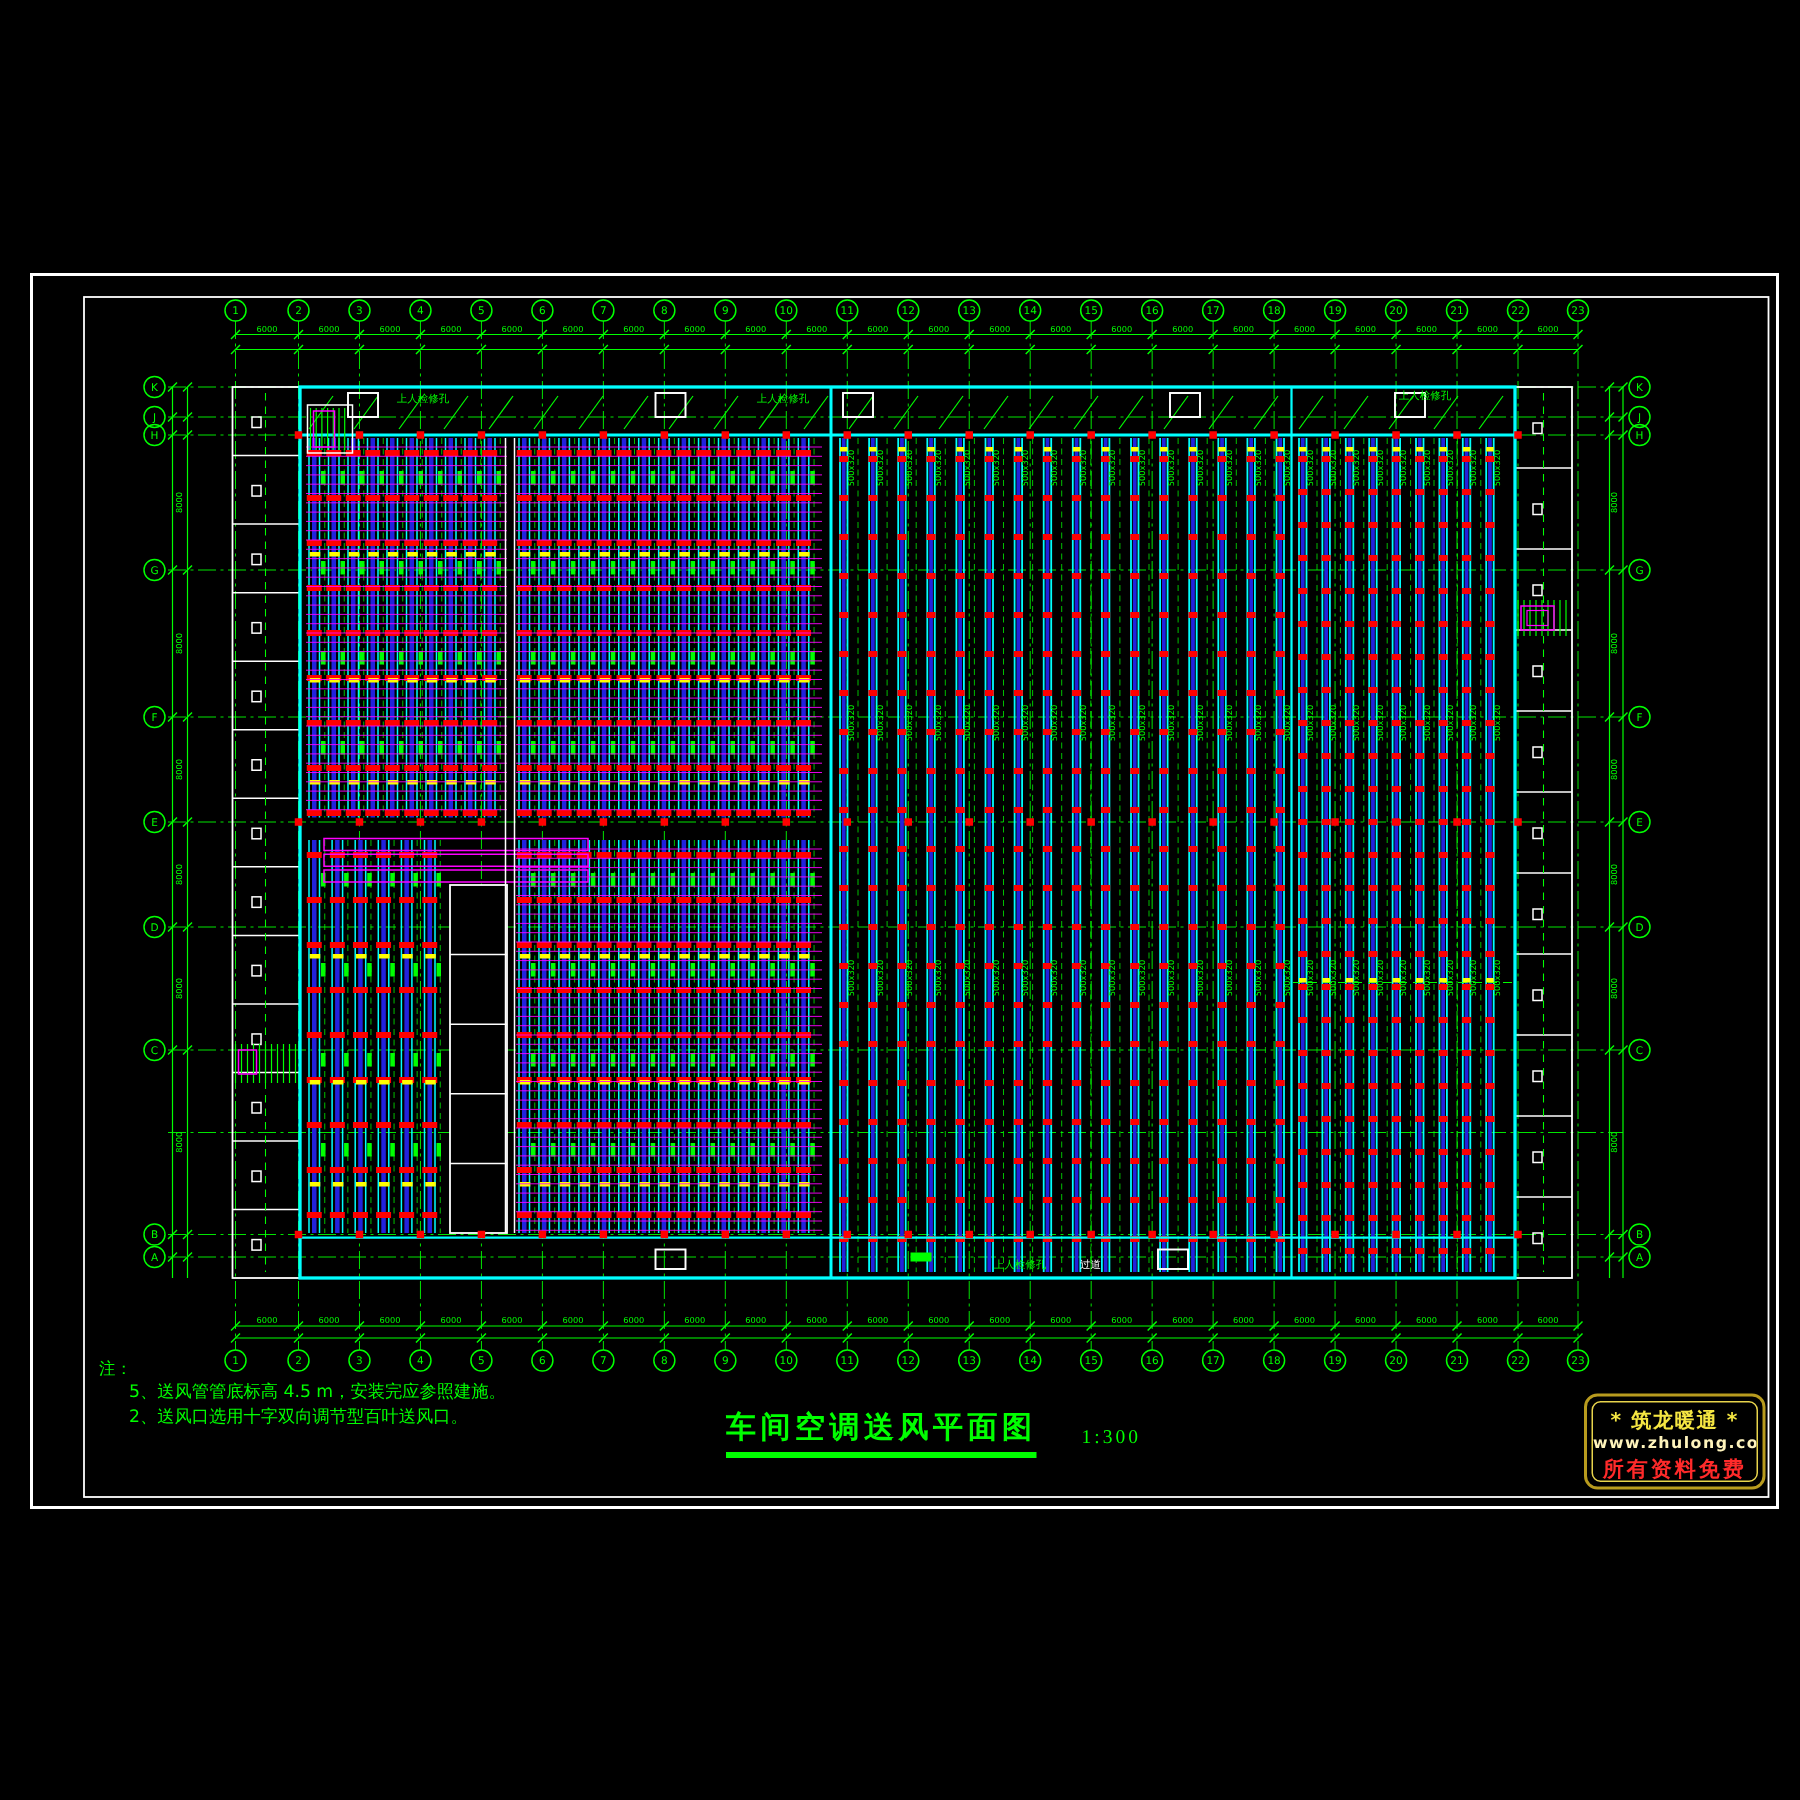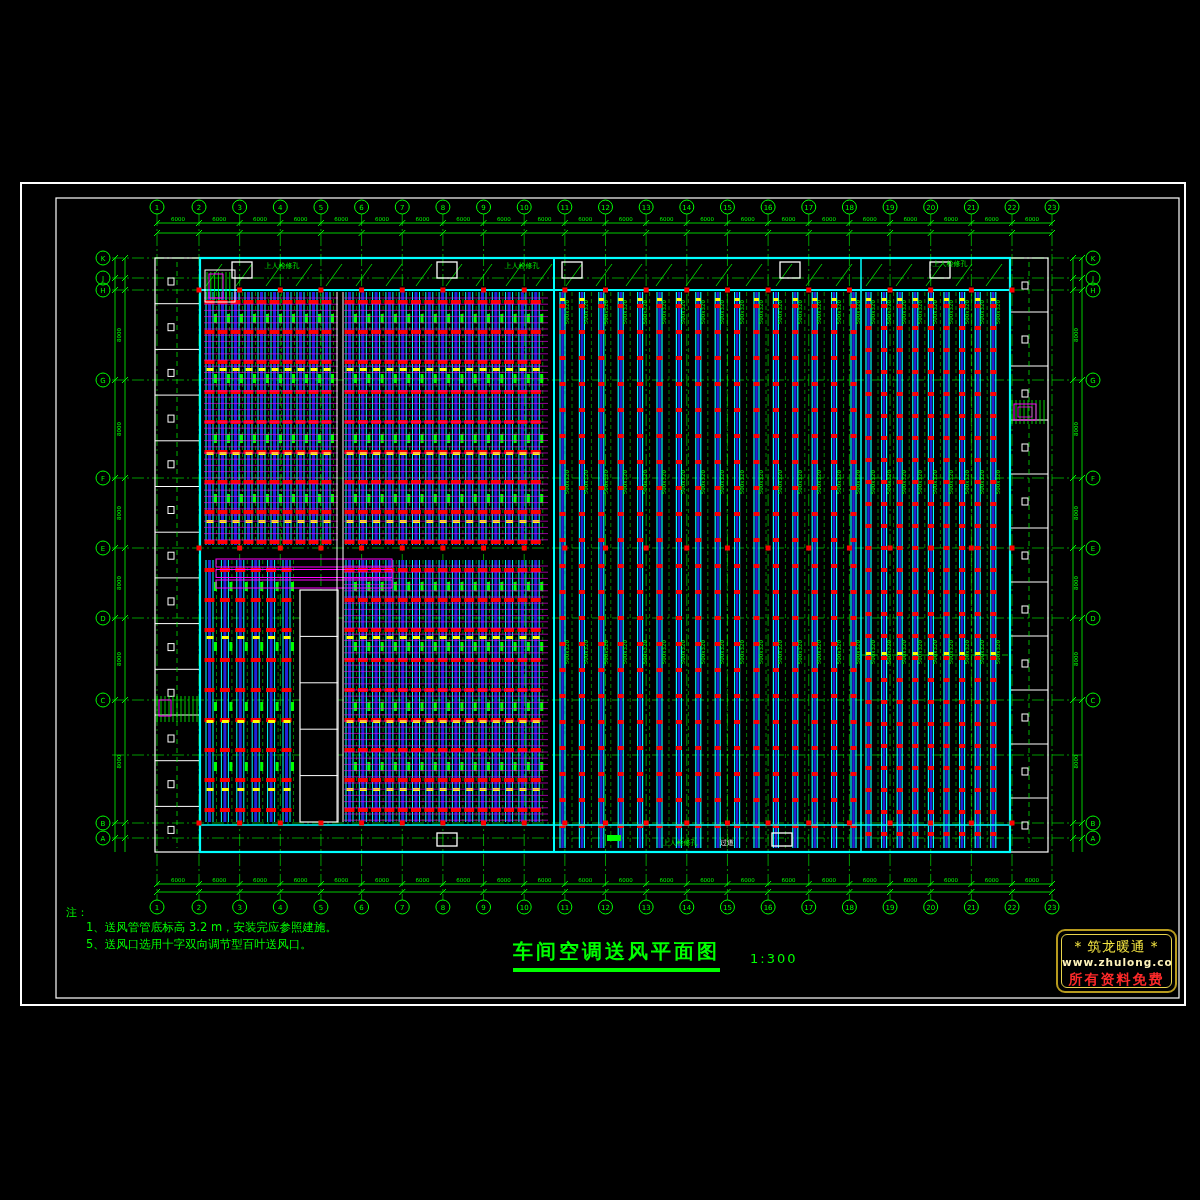--- a/index.html
+++ b/index.html
@@ -3,30 +3,30 @@
 <meta charset="utf-8">
 <style>
   html,body{margin:0;padding:0;background:#000;}
   #stage{position:relative;width:1200px;height:1200px;background:#000;overflow:hidden;
          font-family:"DejaVu Sans",sans-serif;}
   #dwg{position:absolute;left:0;top:0;}
   #dwg text{font-family:"DejaVu Sans",sans-serif;}
   .notes{position:absolute;left:66px;top:906px;width:470px;color:#00FF00;}
   .notes .note-head{font-size:11px;line-height:13px;}
   .notes .note{font-size:11.5px;line-height:16.5px;margin-left:20px;white-space:nowrap;}
-  .titleblk{position:absolute;left:513px;top:938px;white-space:nowrap;}
+  .titleblk{position:absolute;left:484px;top:938px;white-space:nowrap;font-family:Liberation Serif, serif;}
   .titleblk .t{display:inline-block;color:#00FF00;font-size:20px;font-weight:bold;
                letter-spacing:3px;border-bottom:4px solid #00FF00;padding-bottom:3px;}
   .titleblk .s{display:inline-block;color:#00FF00;font-size:13px;margin-left:30px;
                vertical-align:bottom;padding-bottom:6px;letter-spacing:2px;}
   .logo{position:absolute;left:1056px;top:929px;width:121px;height:64px;
         border:2px solid #B89B1E;border-radius:9px;background:#000;box-sizing:border-box;}
   .logo .inner{position:absolute;left:3px;top:3px;right:3px;bottom:3px;
         border:1px solid #E8D44C;border-radius:6px;text-align:center;overflow:hidden;}
-  .logo .l1{font-size:13.5px;font-weight:normal;color:#F5E642;margin-top:3px;letter-spacing:1px;}
+  .logo .l1{font-size:13.5px;font-weight:bold;color:#F5E642;margin-top:3px;letter-spacing:1px;}
   .logo .l2{font-size:10.5px;font-weight:bold;color:#FFF4BC;letter-spacing:1px;}
   .logo .l3{font-size:14px;color:#FF2A2A;margin-top:3px;letter-spacing:2px;font-weight:bold;}
 </style>
 </head>
 <body>
 
 <div id="stage">
 
   <svg id="dwg" width="1200" height="1200">
       <rect x="21" y="183" width="1164" height="822" stroke="#FFFFFF" stroke-width="2" fill="none"></rect>
@@ -2402,22 +2402,22 @@
       <rect x="968.85" y="287.5" width="5" height="5" stroke="none" stroke-width="0" fill="#FF0000"></rect>
       <rect x="968.85" y="545.5" width="5" height="5" stroke="none" stroke-width="0" fill="#FF0000"></rect>
       <rect x="968.85" y="820.5" width="5" height="5" stroke="none" stroke-width="0" fill="#FF0000"></rect>
       <rect x="1009.5" y="287.5" width="5" height="5" stroke="none" stroke-width="0" fill="#FF0000"></rect>
       <rect x="1009.5" y="545.5" width="5" height="5" stroke="none" stroke-width="0" fill="#FF0000"></rect>
       <rect x="1009.5" y="820.5" width="5" height="5" stroke="none" stroke-width="0" fill="#FF0000"></rect>
     </svg>
 
   <div class="notes">
     <div class="note-head">注：</div>
-    <div class="note">1、送风管管底标高  3.2 m，安装完应参照建施。</div>
-    <div class="note">5、送风口选用十字双向调节型百叶送风口。</div>
+    <div class="note">5、送风管管底标高  4.5 m，安装完应参照建施。</div>
+    <div class="note">2、送风口选用十字双向调节型百叶送风口。</div>
   </div>
 
   <div class="titleblk">
     <span class="t">车间空调送风平面图</span><span class="s">1:300</span>
   </div>
 
   <div class="logo">
     <div class="inner">
       <div class="l1">* 筑龙暖通 *</div>
       <div class="l2">www.zhulong.com</div>

